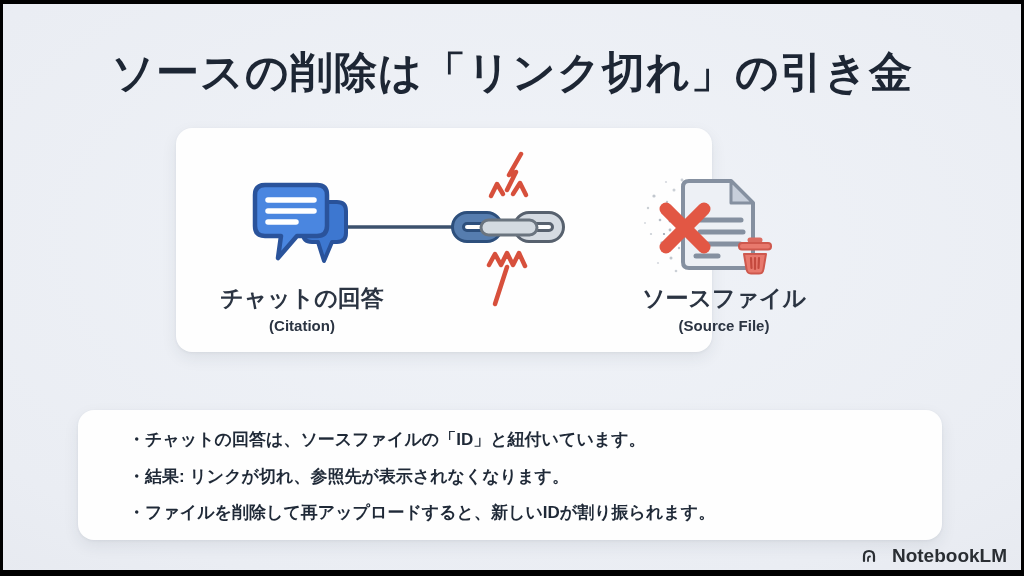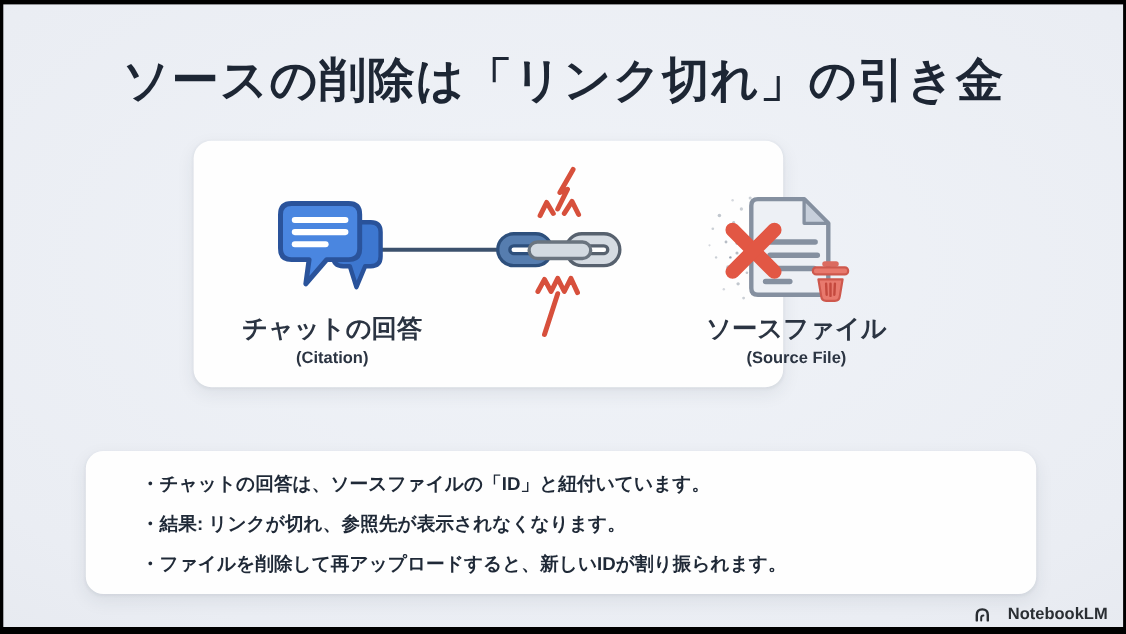--- a/index.html
+++ b/index.html
@@ -13,21 +13,21 @@
         box-shadow:0 6px 16px rgba(40,50,70,.08),0 1px 3px rgba(40,50,70,.06);}
   .card-diagram{left:173px;top:124px;width:536px;height:224px;}
   .card-notes{left:75px;top:406px;width:864px;height:130px;}
   .icon-abs{position:absolute;}
   .node-label{position:absolute;text-align:center;color:#2b3442;font-weight:800;}
   .node-label .l1{font-size:23px;line-height:29px;}
   .node-label .l2{font-size:15px;line-height:26px;}
   .notes{position:absolute;left:22px;top:12px;right:16px;color:#1f2937;
          font-size:17px;font-weight:800;line-height:36.5px;white-space:nowrap;margin-left:28px;}
   .footer{position:absolute;right:14px;bottom:3px;display:flex;align-items:center;gap:16px;
-          color:#2a2e33;font-size:15px;font-weight:700;}
+          color:#2a2e33;font-size:19px;font-weight:700;}
 </style>
 </head>
 <body>
 
 <div class="stage">
   <div class="slide">
 
     <div class="title">ソースの削除は「リンク切れ」の引き金</div>
 
     <div class="card card-diagram">

